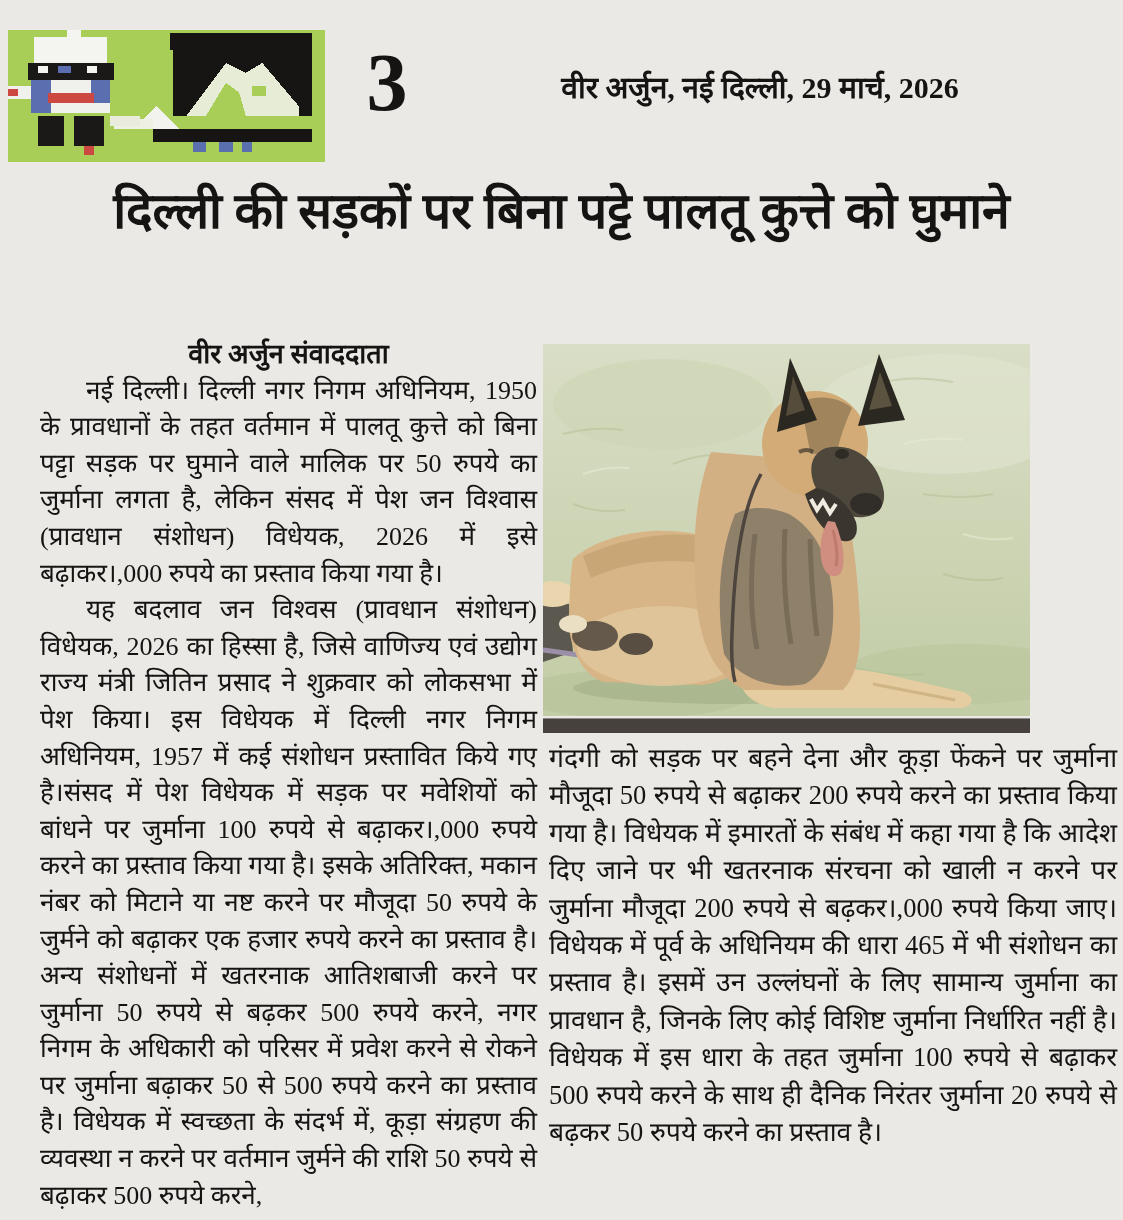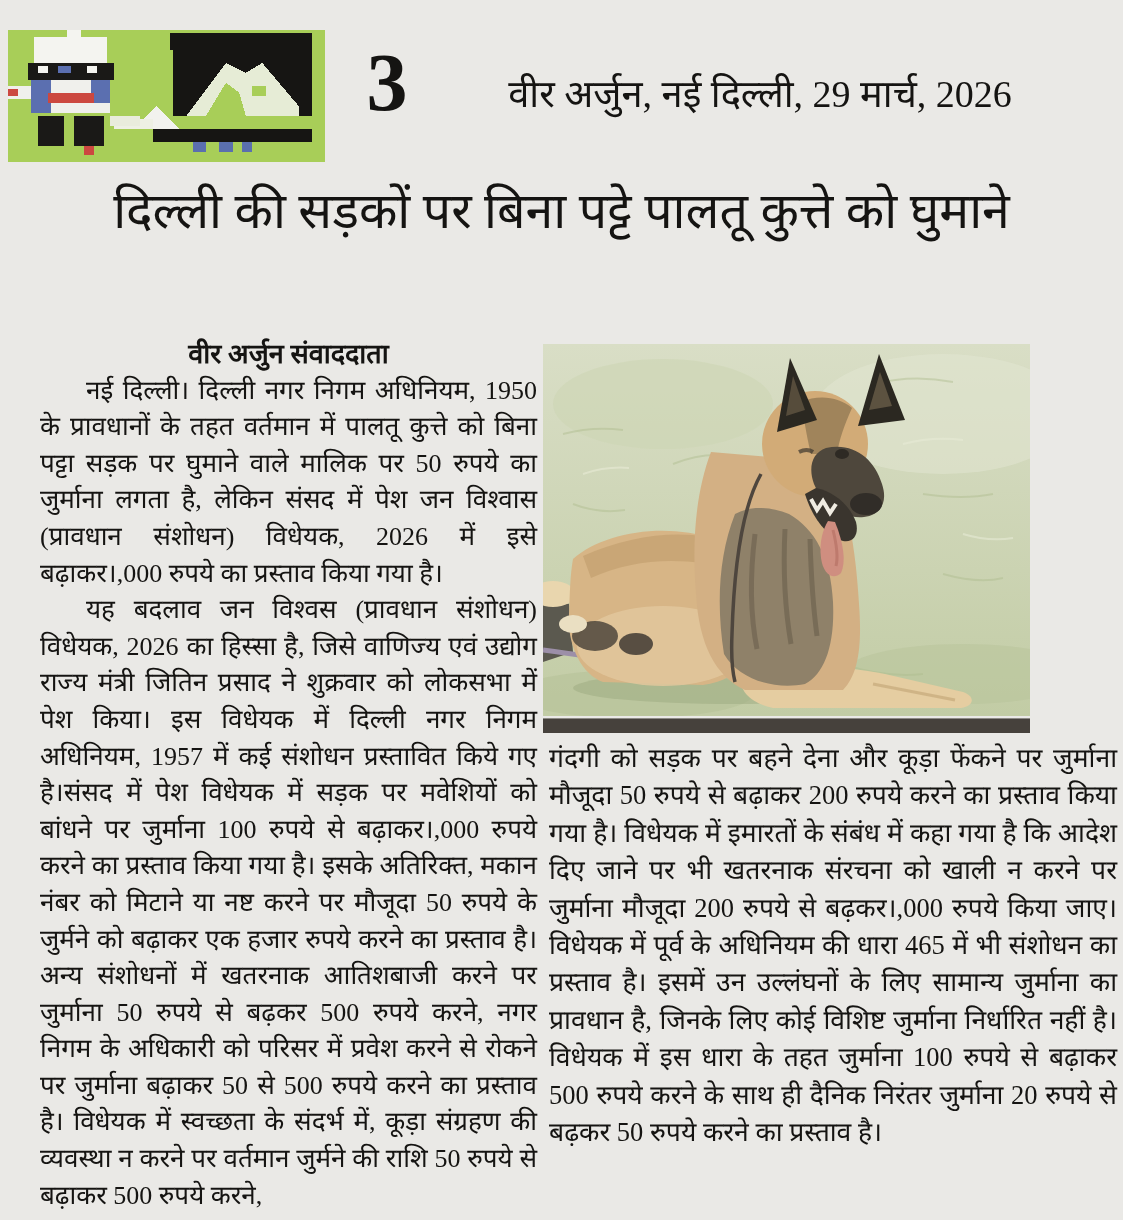--- a/index.html
+++ b/index.html
@@ -26,27 +26,27 @@
   .abs{position:absolute;}
   
   .logo{left:8px;top:30px;width:317px;height:132px;}
   .page-number{
     left:352px;top:42px;width:70px;
     font-size:82px;font-weight:700;line-height:1;
     text-align:center;
   }
   .masthead-title{
     left:430px;top:66px;width:660px;
-    font-size:38px;font-weight:400;
+    font-size:30px;font-weight:700;
     text-align:center;white-space:nowrap;
   }
   
   .headline{
     left:20px;top:176px;width:1083px;
-    font-size:50px;font-weight:400;
+    font-size:50px;font-weight:700;
     text-align:center;line-height:1.42;
   }
   
   .col{
     font-size:26px;line-height:36.6px;
     text-align:justify;
     margin-left:12px;
   }
   .left-col{left:28px;top:336px;width:497px;}
   .right-col{left:537px;top:740px;width:568px;font-size:26.5px;line-height:37.4px;}

